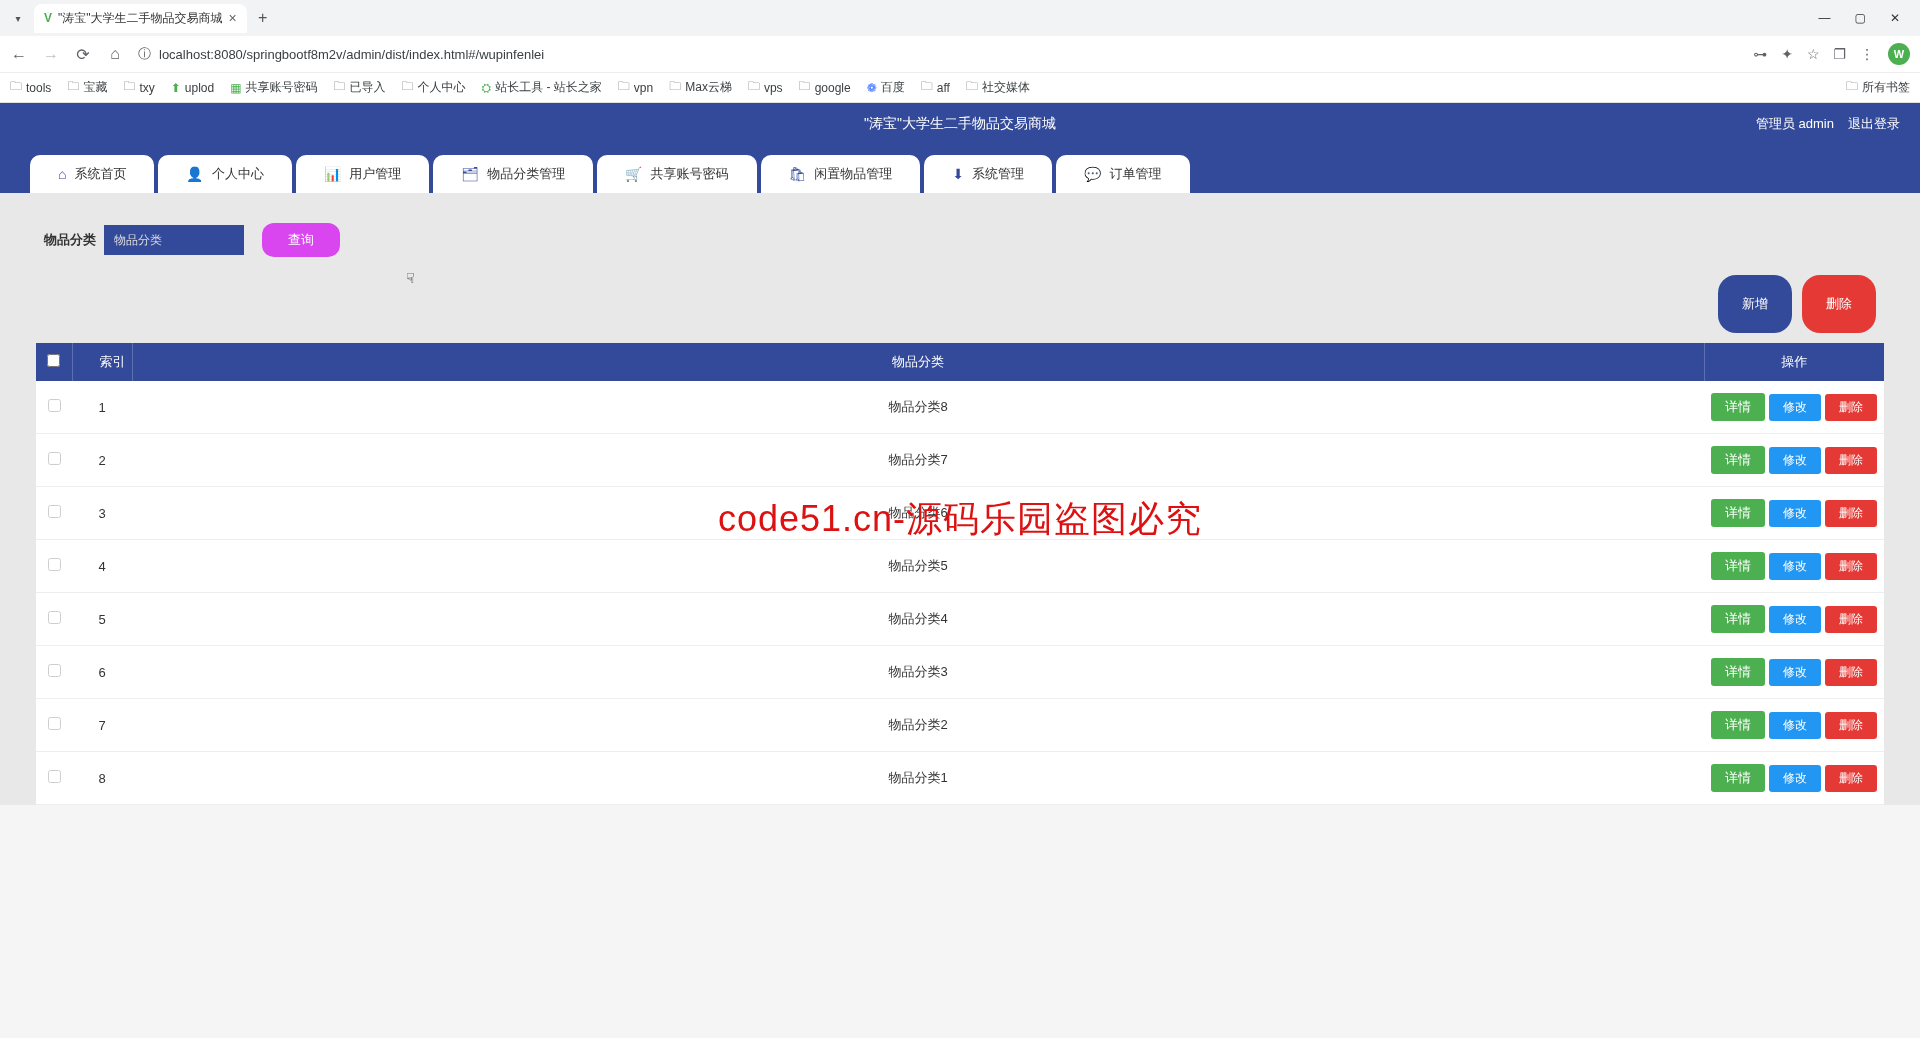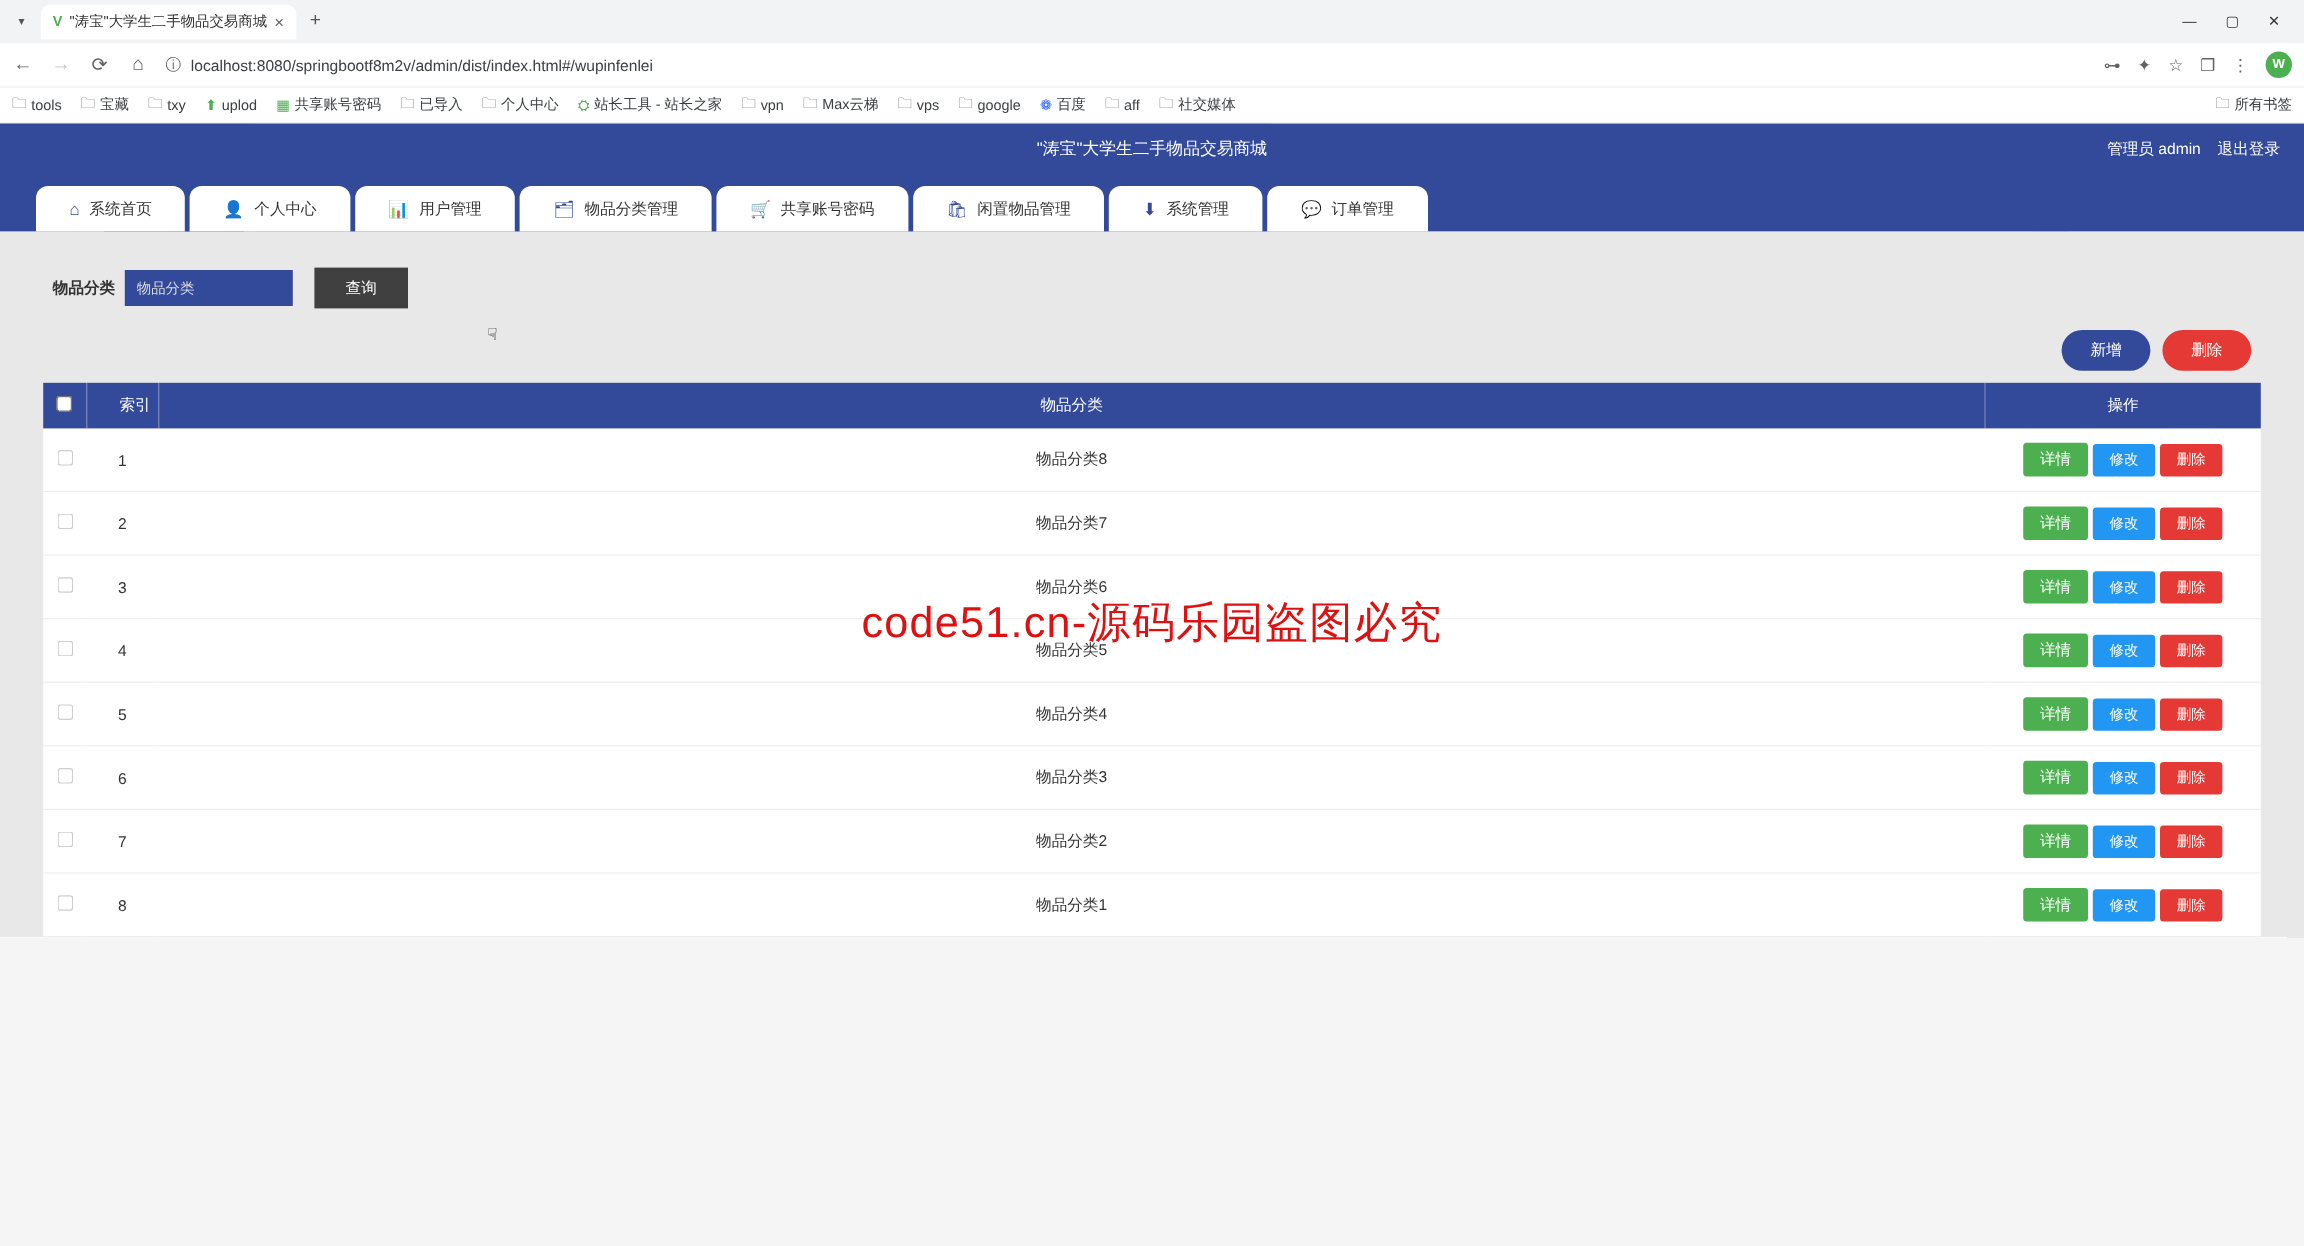--- a/index.html
+++ b/index.html
@@ -40,33 +40,33 @@
 .content-wrap { padding: 12px 36px 0 36px; background: #e8e8e8; }
 .breadcrumb { border: 2px solid #334a9a; background: #fff; padding: 8px 14px; font-size: 12px; color: #333; border-radius: 2px; }
 .breadcrumb .sep { color: #999; margin: 0 4px; }
 .breadcrumb .current { color: #999; }
 
 
 .search-row { display: flex; align-items: center; gap: 8px; padding: 18px 8px 8px 8px; font-size: 13px; }
 .search-label { font-weight: bold; color: #333; font-size: 13px; }
 .search-input { background: #334a9a; color: #fff; border: none; padding: 8px 10px; width: 140px; font-size: 12px; outline: none; }
 .search-input::placeholder { color: #ddd; }
-.btn-query { background: #404040; color: #fff; border: none; padding: 8px 26px; font-size: 13px; cursor: pointer; margin-left: 10px; border-radius: 0; }
+.btn-query { background: #d946ef; color: #fff; border: none; padding: 8px 26px; font-size: 13px; cursor: pointer; margin-left: 10px; border-radius: 12px; }
 
 
 .action-row { display: flex; justify-content: flex-end; gap: 10px; padding: 10px 8px; }
-.btn-pill-blue { background: #334a9a; color: #fff; border: none; border-radius: 18px; padding: 8px 24px; font-size: 13px; cursor: pointer; }
+.btn-pill-blue { background: #334a9a; color: #fff; border: none; border-radius: 18px; padding: 20px 24px; font-size: 13px; cursor: pointer; }
 .btn-pill-red { background: #e53935; color: #fff; border: none; border-radius: 18px; padding: 8px 24px; font-size: 13px; cursor: pointer; }
 
 
 .table { width: 100%; border-collapse: collapse; background: #fff; }
 .table thead th { background: #334a9a; color: #fff; font-weight: normal; font-size: 13px; padding: 10px 6px; text-align: center; }
 .table thead th.idx-col { width: 60px; border-right: 1px solid rgba(255,255,255,0.2); text-align: right; }
 .table thead th.chk-col { width: 36px; border-right: 1px solid rgba(255,255,255,0.2); }
-.table thead th.op-col { width: 230px; border-left: 1px solid rgba(255,255,255,0.2); margin-left: 12px; }
+.table thead th.op-col { width: 180px; border-left: 1px solid rgba(255,255,255,0.2); margin-left: 12px; }
 .table tbody td { border-bottom: 1px solid #eee; padding: 12px 6px; text-align: center; font-size: 13px; color: #333; }
 .table tbody td.chk-col input { opacity: 0.35; }
 .btn-detail { background: #4caf50; color: #fff; border: none; border-radius: 3px; padding: 5px 14px; font-size: 13px; cursor: pointer; }
 .btn-edit { background: #2196f3; color: #fff; border: none; border-radius: 3px; padding: 5px 14px; font-size: 12px; cursor: pointer; margin: 0 4px; }
 .btn-del { background: #e53935; color: #fff; border: none; border-radius: 3px; padding: 5px 14px; font-size: 12px; cursor: pointer; }
 
 
 .watermark { position: fixed; top: 50%; left: 50%; transform: translate(-50%, -50%); color: #d11; font-size: 36px; font-weight: normal; pointer-events: none; white-space: nowrap; z-index: 9999; letter-spacing: 1px; }
 .bg-watermark { position: fixed; inset: 0; pointer-events: none; z-index: 0; overflow: hidden; }
 .bg-watermark div { position: absolute; color: rgba(0,0,0,0.07); font-size: 22px; white-space: nowrap; }

